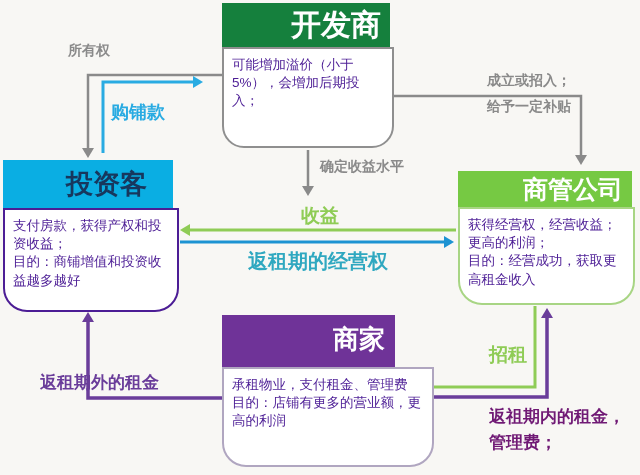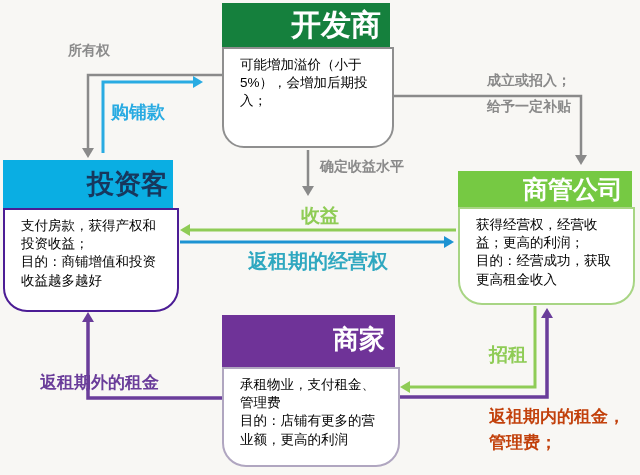--- a/index.html
+++ b/index.html
@@ -1,50 +1,50 @@
 <!DOCTYPE html>
 <html><head>
 <meta charset="utf-8">
 <style>
   html,body{margin:0;padding:0;}
   body{font-family:"Liberation Sans","DejaVu Sans",sans-serif;}
   #stage{position:relative;width:640px;height:475px;background:#f8f7f4;overflow:hidden;}
   svg.arrows{position:absolute;left:0;top:0;z-index:1;}
   .node{position:absolute;z-index:2;}
   .node-header{position:absolute;box-sizing:border-box;font-weight:bold;text-align:right;}
-  .node-body{position:absolute;box-sizing:border-box;background:#fff;font-size:13.5px;line-height:1.35;color:#000000;padding:7px 16px;}
+  .node-body{position:absolute;box-sizing:border-box;background:#fff;font-size:13.5px;line-height:1.35;color:#4c1d95;padding:7px 8px;}
   .lbl{position:absolute;z-index:3;white-space:nowrap;font-weight:bold;}
 
   
   .hdr-dev{left:222px;top:3px;width:168px;height:44px;background:#15803d;color:#fff;
            font-size:30px;line-height:44px;padding-right:9px;}
   .bod-dev{left:222px;top:47px;width:172px;height:101px;border:2px solid #8f8f8f;
            border-radius:0 0 22px 22px;}
   
   .hdr-inv{left:3px;top:160px;width:170px;height:48px;background:#0aaee3;color:#17375d;
-           font-size:27px;line-height:48px;padding-right:5px;}
+           font-size:27px;line-height:48px;padding-right:26px;}
   .bod-inv{left:3px;top:208px;width:176px;height:104px;border:2px solid #4c1d95;
            border-radius:0 0 24px 24px;}
   
   .hdr-mgmt{left:458px;top:171px;width:174px;height:36px;background:#76c943;color:#fff;
            font-size:25px;line-height:36px;padding-right:9px;}
   .bod-mgmt{left:458px;top:207px;width:177px;height:98px;border:2px solid #a8d584;
            border-radius:0 0 24px 24px;}
   
   .hdr-mer{left:222px;top:315px;width:173px;height:52px;background:#6f3398;color:#fff;
            font-size:26px;line-height:48px;padding-right:10px;}
-  .bod-mer{left:222px;top:367px;width:178px;height:100px;border:2px solid #b0a6c0;
+  .bod-mer{left:222px;top:367px;width:212px;height:100px;border:2px solid #b0a6c0;
            border-radius:0 0 24px 24px;}
 
   .lbl-gray{color:#8a8a8a;font-size:14px;}
   .lbl-cyan{color:#29abe2;font-size:18px;}
   .lbl-green{color:#8fcc56;font-size:19px;}
   .lbl-teal{color:#2fa8c0;font-size:20px;}
   .lbl-purple{color:#6a3d9a;font-size:17px;}
-  .lbl-blue{color:#c2410c;font-size:17px;line-height:26px;}
+  .lbl-blue{color:#701a75;font-size:17px;line-height:26px;}
 </style>
 </head>
 <body>
 
 <div id="stage">
 
   <svg class="arrows" width="640" height="475" viewBox="0 0 640 475">
 
     <g>
       <path d="M222,75 L88,75 L88,148" fill="none" stroke="#8a8a8a" stroke-width="2.5"></path>

